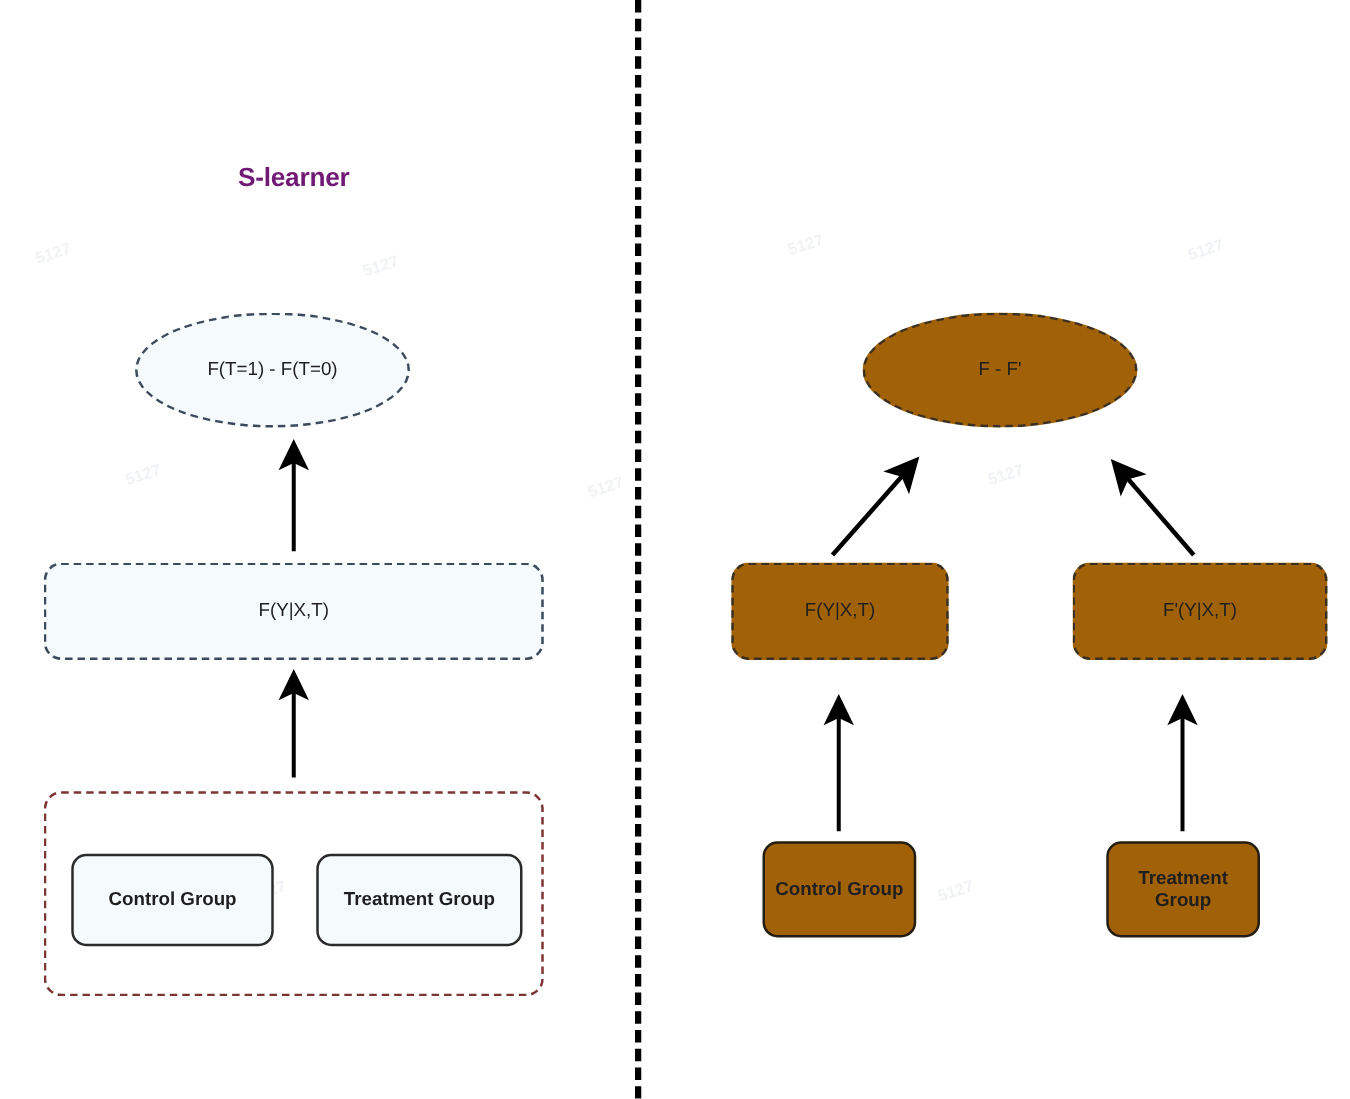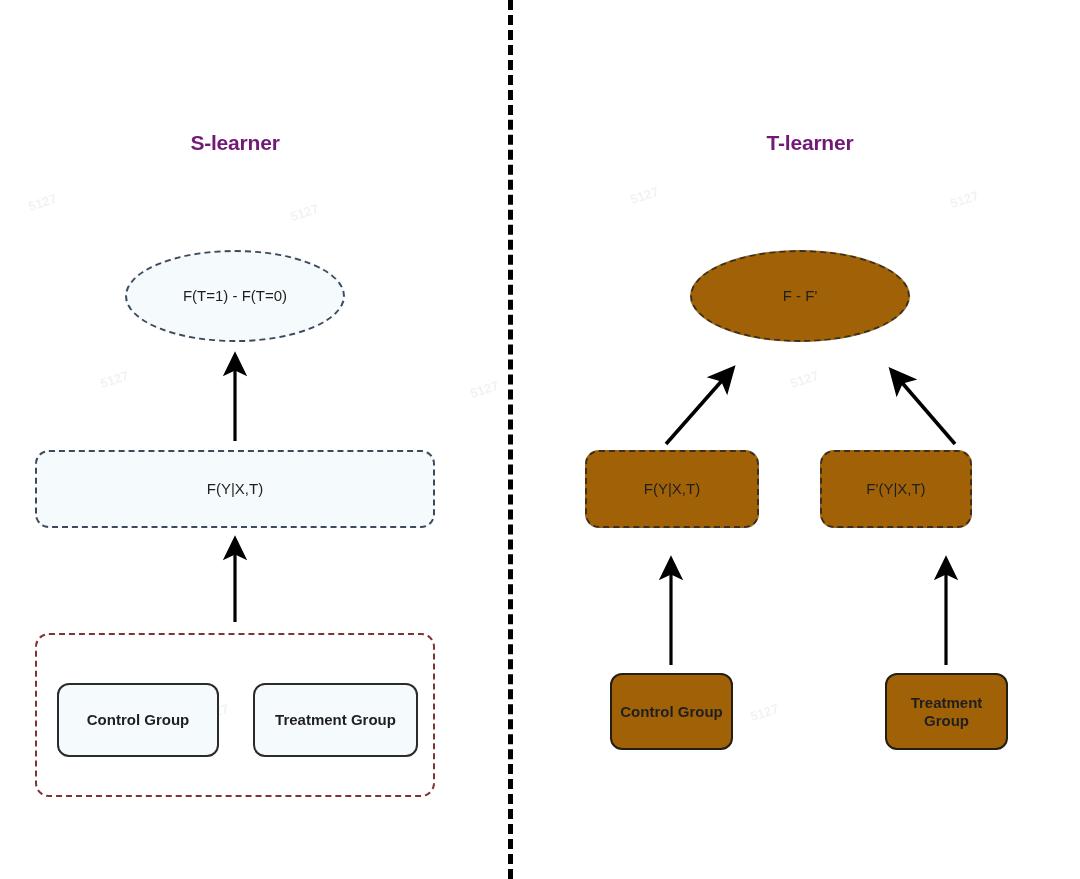--- a/index.html
+++ b/index.html
@@ -64,31 +64,31 @@
   
   .t-fill        { background: #a16207; }
   .t-dash        { border: 2px dashed #3a2f20; }
   .t-solid       { border: 2px solid #241d12; }
 
   .ellipse       { border-radius: 50% / 50%; }
   .rounded-lg    { border-radius: 14px; }
   .rounded-md    { border-radius: 12px; font-weight: bold; }
 
   
-  #s-ellipse      { left: 125px; top: 250px; width: 220px; height: 92px; }
+  #s-ellipse      { left: 108px; top: 250px; width: 220px; height: 92px; }
   #s-model-box    { left: 35px;  top: 450px; width: 400px; height: 78px; }
   #s-group-wrap   { left: 35px;  top: 633px; width: 400px; height: 164px;
                     border: 2px dashed #7c3434; border-radius: 14px; background: transparent; }
   #s-control      { left: 57px;  top: 683px; width: 162px; height: 74px; }
   #s-treatment    { left: 253px; top: 683px; width: 165px; height: 74px; }
 
   
   #t-ellipse      { left: 690px; top: 250px; width: 220px; height: 92px; }
   #t-model-f      { left: 585px; top: 450px; width: 174px; height: 78px; }
-  #t-model-fp     { left: 820px; top: 450px; width: 152px; height: 78px; }
+  #t-model-fp     { left: 858px; top: 450px; width: 204px; height: 78px; }
   #t-control      { left: 610px; top: 673px; width: 123px; height: 77px; }
   #t-treatment    { left: 885px; top: 673px; width: 123px; height: 77px; }
 
   
   .arrows {
     position: absolute;
     left: 0; top: 0;
     width: 1080px; height: 879px;
     pointer-events: none;
   }
@@ -144,21 +144,20 @@
   <div class="node s-fill s-dash ellipse" id="s-ellipse">F(T=1) - F(T=0)</div>
 
   <div class="node s-fill s-dash rounded-lg" id="s-model-box">F(Y|X,T)</div>
 
   <div class="node" id="s-group-wrap"></div>
 
   <div class="node s-fill s-solid rounded-md" id="s-control">Control Group</div>
 
   <div class="node s-fill s-solid rounded-md" id="s-treatment">Treatment Group</div>
 
-  <div class="panel-title" id="title-t">T-learner</div>
 
   <div class="node t-fill t-dash ellipse" id="t-ellipse">F - F'</div>
 
   <div class="node t-fill t-dash rounded-lg" id="t-model-f">F(Y|X,T)</div>
 
   <div class="node t-fill t-dash rounded-lg" id="t-model-fp">F'(Y|X,T)</div>
 
   <div class="node t-fill t-solid rounded-md" id="t-control">Control Group</div>
 
   <div class="node t-fill t-solid rounded-md" id="t-treatment">Treatment Group</div>

